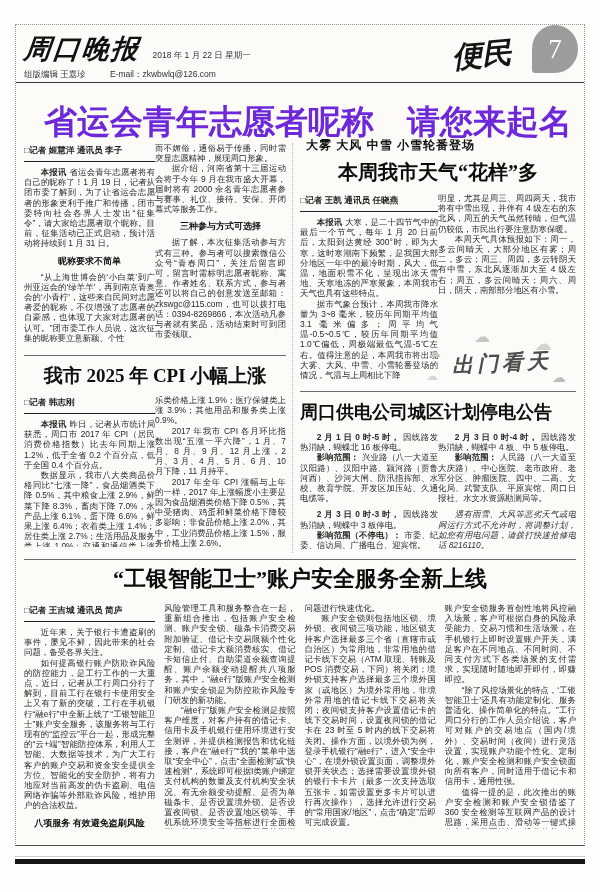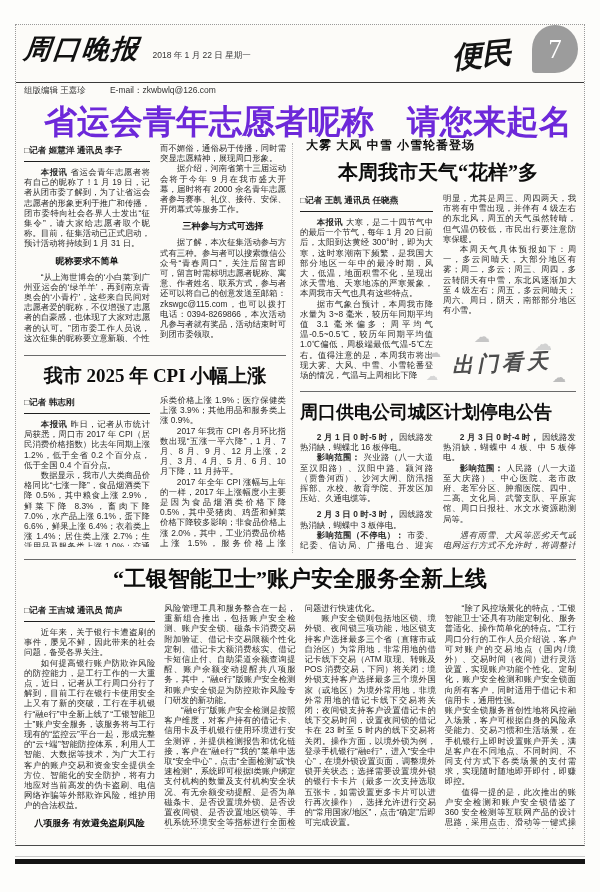--- a/index.html
+++ b/index.html
@@ -5,32 +5,32 @@
   html,body{margin:0;padding:0;background:#ffffff;}
   .page{position:relative;width:600px;height:892px;background:#fdfdfb;overflow:hidden;
         font-family:"Liberation Sans",sans-serif;color:#232323;}
   .frame{position:absolute;left:15px;top:24px;width:568px;height:820px;
          border:1px dotted #9a9a9a;border-bottom:1px solid #4a4a4a;background:#fcfbf8;}
   
   .masthead{position:absolute;left:8px;top:6px;right:8px;height:48px;}
   .logo{display:inline-block;font-family:"Liberation Serif",serif;font-size:27px;font-weight:bold;
         font-style:italic;letter-spacing:2px;transform:skewX(-6deg);color:#111;}
   .issue-date{font-size:8.5px;margin-left:8px;color:#333;}
-  .editor-row{font-size:8.5px;margin-top:18px;display:flex;gap:24px;color:#333;}
+  .editor-row{font-size:8.5px;margin-top:2px;display:flex;gap:24px;color:#333;}
   .section-name{position:absolute;right:64px;top:4px;font-family:"Liberation Serif",serif;
         font-size:30px;font-weight:bold;font-style:italic;transform:rotate(-5deg);color:#141414;}
   .page-badge{position:absolute;right:-2px;top:-6px;width:46px;height:48px;background:#9c9c9c;
         border-radius:50% 50% 50% 8%;display:flex;align-items:center;justify-content:center;
         color:#fff;font-size:27px;font-family:"Liberation Serif",serif;}
   .header-rule{position:absolute;left:0;right:0;top:57px;border-top:1px solid #3a3a3a;}
   
   .lead-headline{position:absolute;left:0;right:0;top:63px;margin:12px;text-align:right;
         font-family:"Liberation Serif",serif;font-size:33px;font-weight:900;color:#6d28d9;white-space:nowrap;}
   
-  .cols{display:flex;gap:10px;height:100%;}
+  .cols{display:flex;height:100%;}
   .col{flex:1;overflow:hidden;min-width:0;}
   .para{margin:0;text-indent:2em;text-align:justify;font-size:8.4px;line-height:10.2px;color:#2a2a2a;}
   .lead-in{font-weight:bold;margin-right:3px;}
   .byline{font-size:8.6px;font-weight:bold;border-bottom:1.5px solid #1f1f1f;
           padding:2px 0 4px 0;margin-bottom:5px;white-space:nowrap;}
   .subhead{margin:6px 0 4px;font-size:9px;text-align:center;font-weight:bold;color:#111;}
   
   .lead-article{position:absolute;left:8px;top:118px;width:262px;height:212px;}
   .v-divider{position:absolute;left:276px;top:118px;height:410px;border-left:1px dotted #b5b5b5;}
   .weather{position:absolute;left:284px;top:112px;width:276px;height:252px;}
@@ -179,22 +179,22 @@
         <div class="col">
           <p class="para" style="text-indent:0;">风险管理工具和服务整合在一起，重新组合推出，包括账户安全检测、账户安全锁、磁条卡消费交易附加验证、借记卡交易限额个性化定制、借记卡大额消费核实、借记卡短信止付、自助渠道余额查询提醒、账户余额变动提醒共八项服务，其中，“融e行”版账户安全检测和账户安全锁是为防控欺诈风险专门研发的新功能。</p>
           <p class="para">“融e行”版账户安全检测是按照客户维度，对客户持有的借记卡、信用卡及手机银行使用环境进行安全测评，并提供检测报告和优化链接，客户在“融e行”“我的”菜单中选取“安全中心”，点击“全面检测”或“快速检测”，系统即可根据Ⅰ类账户绑定支付机构的数量及支付机构安全状况、有无余额变动提醒、是否为单磁条卡、是否设置境外锁、是否设置夜间锁、是否设置地区锁等、手机系统环境安全等指标进行全面检测，检测结束后，页面展示检测问题列表、立即优化及检测报告等选项，客户点击“立即优化”，即可对检测</p>
         </div>
         <div class="col">
           <p class="para" style="text-indent:0;">问题进行快速优化。</p>
           <p class="para">账户安全锁则包括地区锁、境外锁、夜间锁三项功能，地区锁支持客户选择最多三个省（直辖市或自治区）为常用地，非常用地的借记卡线下交易（ATM 取现、转账及 POS 消费交易，下同）将关闭；境外锁支持客户选择最多三个境外国家（或地区）为境外常用地，非境外常用地的借记卡线下交易将关闭；夜间锁支持客户设置借记卡的线下交易时间，设置夜间锁的借记卡在 23 时至 5 时内的线下交易将关闭。操作方面，以境外锁为例，登录手机银行“融e行”，进入“安全中心”，在境外锁设置页面，调整境外锁开关状态；选择需要设置境外锁的银行卡卡片（最多一次支持选取五张卡，如需设置更多卡片可以进行再次操作），选择允许进行交易的“常用国家/地区”，点击“确定”后即可完成设置。</p>
 
         </div>
         <div class="col">
+          <p class="para" style="text-indent:0;">账户安全锁服务首创性地将风控融入场景，客户可根据自身的风险承受能力、交易习惯和生活场景，在手机银行上即时设置账户开关，满足客户在不同地点、不同时间、不同支付方式下各类场景的支付需求，实现随时随地即开即付，即赚即控。</p>
           <p class="para">“除了风控场景化的特点，‘工银智能卫士’还具有功能定制化、服务普适化、操作简单化的特点。”工行周口分行的工作人员介绍说，客户可对账户的交易地点（国内/境外）、交易时间（夜间）进行灵活设置，实现账户功能个性化、定制化，账户安全检测和账户安全锁面向所有客户，同时适用于借记卡和信用卡，通用性强。</p>
-          <p class="para" style="text-indent:0;">账户安全锁服务首创性地将风控融入场景，客户可根据自身的风险承受能力、交易习惯和生活场景，在手机银行上即时设置账户开关，满足客户在不同地点、不同时间、不同支付方式下各类场景的支付需求，实现随时随地即开即付，即赚即控。</p>
           <p class="para">值得一提的是，此次推出的账户安全检测和账户安全锁借鉴了 360 安全检测等互联网产品的设计思路，采用点击、滑动等一键式操作方式，界面简洁、操作简单、流程简便，可增强客户参与感和功能易用性。</p>
         </div>
       </div>
     </section>
 
   </div>
 
   <div class="bottom-thin"></div>
   <div class="bottom-bar"></div>
 </div>

